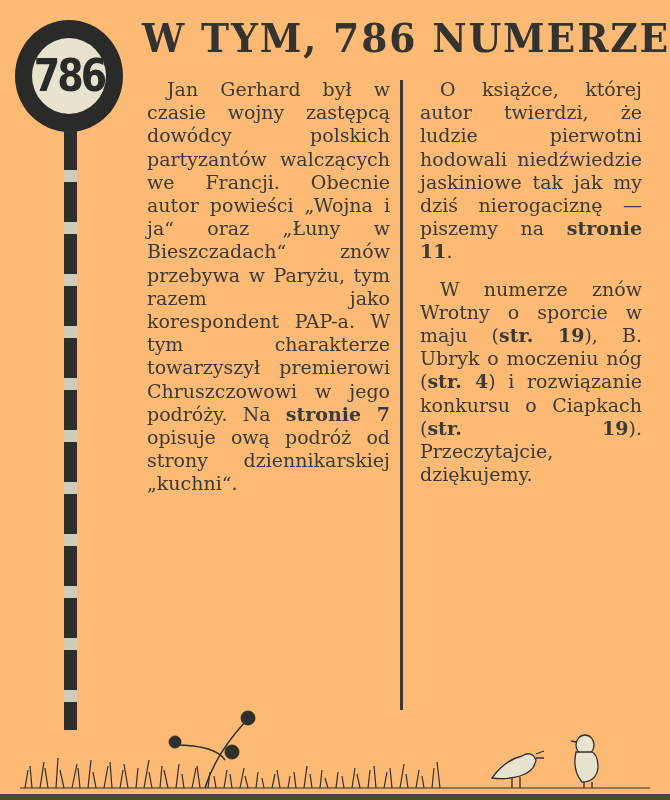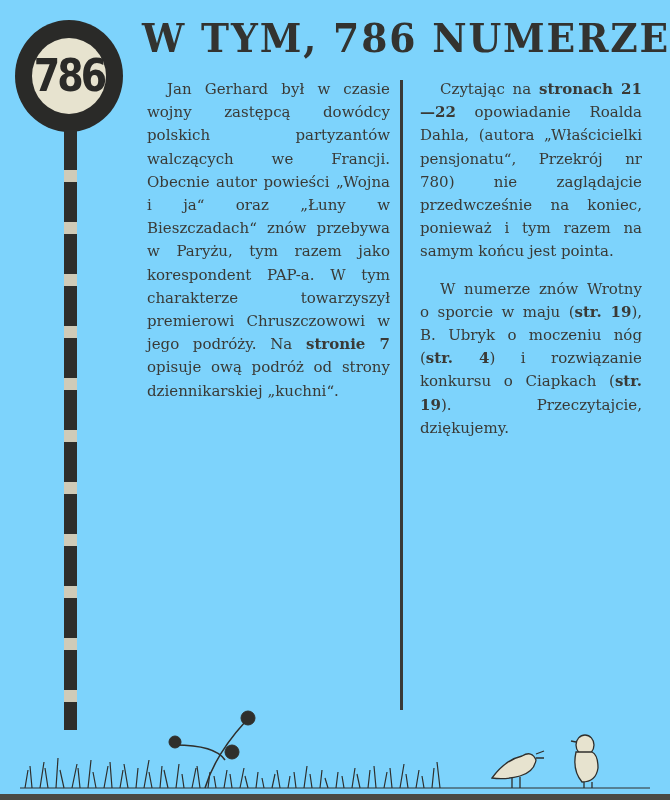--- a/index.html
+++ b/index.html
@@ -3,38 +3,38 @@
 <meta charset="utf-8">
 <style>
   html, body { margin:0; padding:0; }
   body {
     width:670px; height:800px; overflow:hidden;
     background:#e7e3cf;
     font-family:"DejaVu Serif", "Liberation Serif", serif;
     color:#3a3a36;
     position:relative;
   }
-  .page { position:absolute; inset:0; background:#7dd3fc;padding-left:44px; }
+  .page { position:absolute; inset:0; background:#fdba74;padding-left:44px; }
   .bottom-strip { position:absolute; left:0; right:0; bottom:0; height:6px; background:#4a4a44; }
 
   
   .sign { position:absolute; left:15px; top:20px; width:108px; height:112px; }
   .sign-disc { position:absolute; left:0; top:0; width:108px; height:112px; border-radius:50%; background:#2a2a28; }
   .sign-inner { position:absolute; left:17px; top:18px; width:74px; height:76px; border-radius:50%; background:#e7e3cf;
      display:flex; align-items:center; justify-content:center; }
   .sign-num { font-family:"DejaVu Sans", sans-serif; font-weight:bold; font-size:38px; letter-spacing:-3px; color:#2a2a28; transform:scaleY(1.15); }
   .pole { position:absolute; left:64px; top:130px; width:13px; height:600px;
      background:repeating-linear-gradient(180deg, #2e2e2b 0px, #2e2e2b 40px, #cfcbb8 40px, #cfcbb8 52px); }
 
   
   .title { position:absolute; left:142px; top:14px; font-family:"DejaVu Serif", serif; font-weight:bold;
      font-size:40px; letter-spacing:2px; color:#333330; white-space:nowrap; transform:scaleX(0.94); transform-origin:left; }
 
   
-  .col { position:absolute; font-size:15px; line-height:23.2px; text-align:justify; }
+  .col { position:absolute; font-size:19px; line-height:23.2px; text-align:justify; }
   .col-left { left:147px; top:78px; width:243px; }
   .col-right { left:420px; top:78px; width:222px; }
   .divider { position:absolute; left:400px; top:80px; width:3px; height:630px; background:#3a3a36; }
   .col p { margin:0 0 14px 0; text-indent:20px; }
   .col b { font-weight:bold; }
 
   .ground { position:absolute; left:0; top:700px; width:670px; height:94px; }
 </style>
 </head>
 <body>
@@ -55,21 +55,21 @@
   <div class="col col-left">
     <p>
       <span>Jan Gerhard był w czasie wojny zastępcą dowódcy polskich partyzantów walczących we Francji. Obecnie autor powieści „Wojna i ja“ oraz „Łuny w Bieszczadach“ znów przebywa w Paryżu, tym razem jako korespondent PAP-a. W tym charakterze towarzyszył premierowi Chruszczowowi w jego podróży. Na </span><b>stronie 7</b><span> opisuje ową podróż od strony dziennikarskiej „kuchni“.</span>
     </p>
   </div>
 
   <div class="divider"></div>
 
   <div class="col col-right">
     <p>
-      <span>Czytając na </span><b>stronach 21—22</b><span> opowiadanie Roalda Dahla, (autora „Właścicielki pensjonatu“, Przekrój nr 780) nie zaglądajcie przedwcześnie na koniec, ponieważ i tym razem na samym końcu jest pointa.</span>
+      <span>O książce, której autor twierdzi, że ludzie pierwotni hodowali niedźwiedzie jaskiniowe tak jak my dziś nierogaciznę — piszemy na </span><b>stronie 11</b><span>.</span>
     </p>
     <p>
       <span>W numerze znów Wrotny o sporcie w maju (</span><b>str. 19</b><span>), B. Ubryk o moczeniu nóg (</span><b>str. 4</b><span>) i rozwiązanie konkursu o Ciapkach (</span><b>str. 19</b><span>). Przeczytajcie, dziękujemy.</span>
     </p>
   </div>
 
   <svg class="ground" viewBox="0 0 670 94" width="670" height="94">
     <g stroke="#2f2f2c" stroke-width="1.2" fill="none">
       <path d="M20 88 L650 88"></path>
       <path d="M25 88 l3 -18 M32 88 l-2 -22 M40 88 l4 -26 M48 88 l-3 -20 M56 88 l2 -30 M64 88 l-4 -18 M72 88 l5 -24 M80 88 l-2 -20 M88 88 l3 -28 M96 88 l-3 -16 M104 88 l4 -22 M112 88 l-2 -26 M120 88 l3 -18 M128 88 l-4 -24 M136 88 l2 -20 M144 88 l5 -28 M152 88 l-3 -16 M160 88 l2 -22 M168 88 l-4 -18 M176 88 l3 -24 M184 88 l-2 -14 M192 88 l4 -20 M200 88 l-3 -22 M208 88 l2 -16 M216 88 l-2 -12 M224 88 l3 -18 M232 88 l-2 -14 M240 88 l4 -20 M248 88 l-3 -12 M256 88 l2 -16 M264 88 l-2 -10 M272 88 l3 -14 M280 88 l-3 -18 M288 88 l2 -12 M296 88 l-2 -16 M304 88 l3 -22 M312 88 l-2 -14 M320 88 l2 -18 M328 88 l-3 -10 M336 88 l2 -16 M344 88 l-2 -12 M352 88 l3 -20 M360 88 l-3 -14 M368 88 l2 -18 M376 88 l-2 -22 M384 88 l3 -16 M392 88 l-2 -20 M400 88 l4 -24 M408 88 l-2 -14 M416 88 l3 -18 M424 88 l-2 -12 M432 88 l2 -20 M440 88 l-3 -26"></path>

